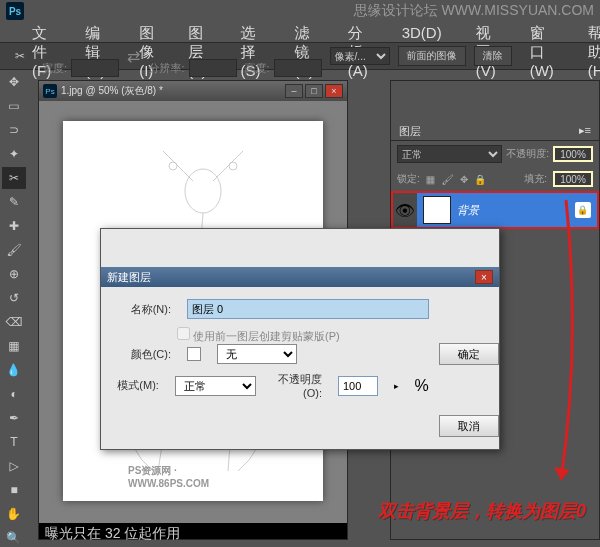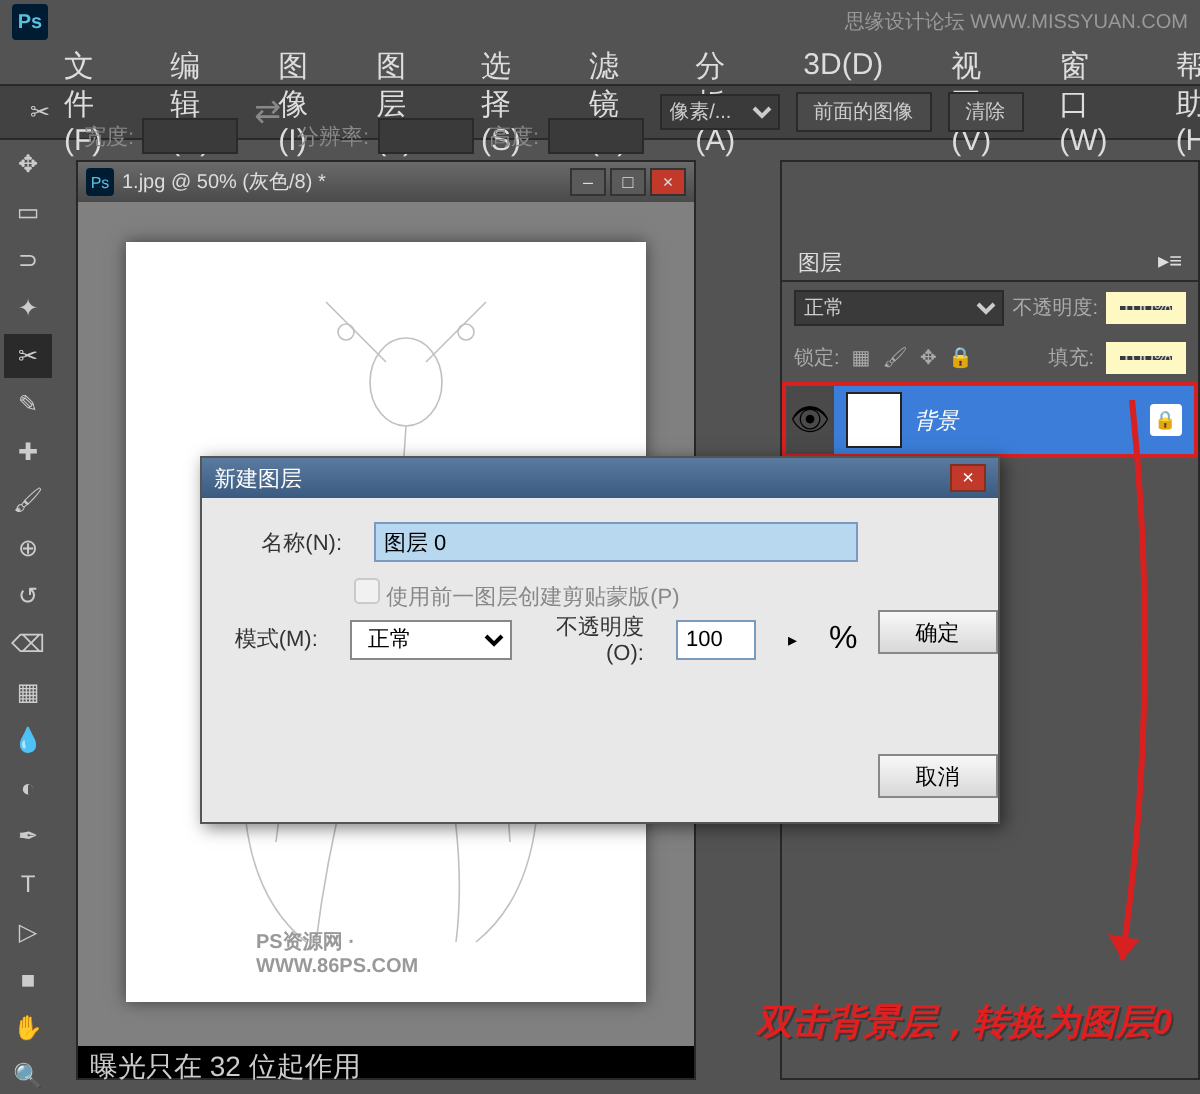--- a/index.html
+++ b/index.html
@@ -1,20 +1,20 @@
 <!DOCTYPE html>
 <html><head>
 <meta charset="utf-8">
 <style>
 * { margin: 0; padding: 0; box-sizing: border-box; font-family: "Microsoft YaHei", sans-serif; }
 body { background: #535353; width: 600px; height: 547px; overflow: hidden; position: relative; }
 .titlebar { background: #535353; height: 22px; display: flex; align-items: center; padding: 0 6px; color: #ccc; font-size: 11px; }
 .ps-logo { width: 18px; height: 18px; background: #001c33; color: #5bc0de; display: flex; align-items: center; justify-content: center; font-size: 10px; font-weight: bold; border-radius: 2px; margin-right: 8px; }
 .titlebar-center { flex: 1; }
-.titlebar-right { font-size: 10px; color: #999; }
+.titlebar-right { font-size: 14px; color: #999; }
 .menubar { background: #535353; height: 20px; display: flex; padding: 0 6px; gap: 2px; }
 .menubar span { color: #ddd; font-size: 15px; padding: 2px 6px; cursor: default; margin-left: 20px; }
 .optbar { background: #424242; height: 28px; border-top: 1px solid #2a2a2a; border-bottom: 1px solid #2a2a2a; display: flex; align-items: center; padding: 0 6px; gap: 8px; }
 .optbar-item { display: flex; align-items: center; gap: 4px; margin-top: 24px; }
 .optbar-label { color: #888; font-size: 11px; }
 .optbar-input { background: #3a3a3a; border: 1px solid #2a2a2a; width: 48px; height: 18px; color: #ccc; font-size: 10px; }
 .optbar-btn { background: #4a4a4a; border: 1px solid #2a2a2a; color: #ccc; font-size: 10px; padding: 2px 8px; }
 .toolbox { position: absolute; left: 0; top: 70px; width: 28px; background: #535353; display: flex; flex-direction: column; }
 .tool { width: 24px; height: 22px; margin: 1px 2px; display: flex; align-items: center; justify-content: center; color: #ccc; font-size: 12px; cursor: pointer; }
 .tool.active { background: #2a2a2a; }
@@ -29,30 +29,30 @@
 .canvas { width: 260px; height: 380px; background: #fff; box-shadow: 0 0 8px rgba(0,0,0,0.5); position: relative; }
 .artwork { position: absolute; inset: 10px; opacity: 0.3; }
 .artwork svg { width: 100%; height: 100%; }
 .watermark { position: absolute; bottom: 12px; left: 50%; transform: translateX(-50%); font-size: 10px; color: #999; font-weight: bold; }
 .doc-status { height: 16px; background: #000000; font-size: 14px; color: #ccc; padding: 2px 6px; }
 .layers-panel { position: absolute; right: 0; top: 80px; width: 210px; height: 460px; background: #535353; border: 1px solid #282828; }
 .panel-tab { background: #535353; height: 20px; padding: 3px 8px; font-size: 11px; color: #ddd; border-bottom: 1px solid #2a2a2a; display: flex; justify-content: space-between; align-items: flex-start; margin-top: 40px; }
 .panel-row { display: flex; align-items: center; padding: 4px 6px; gap: 4px; }
 .panel-select { background: #3a3a3a; border: 1px solid #2a2a2a; color: #ccc; font-size: 10px; height: 18px; flex: 1; }
 .panel-label { font-size: 10px; color: #aaa; }
-.panel-num { background: #3a3a3a; border: 7px solid #fef9c3; width: 40px; height: 16px; color: #ccc; font-size: 10px; text-align: center; }
+.panel-num { background: #3a3a3a; border: 2px solid #fef9c3; width: 40px; height: 16px; color: #ccc; font-size: 10px; text-align: center; }
 .lock-row { padding: 4px 6px; font-size: 10px; color: #aaa; display: flex; gap: 6px; align-items: center; }
 .layer-list { background: #4a4a4a; }
 .layer-item { display: flex; align-items: center; height: 38px; background: #3b7dd8; border: 2px solid #d82020; }
 .layer-eye { width: 24px; height: 100%; display: flex; align-items: center; justify-content: center; background: #4a4a4a; }
 .layer-thumb { width: 28px; height: 28px; background: #fff; margin: 0 6px; border: 1px solid #222; }
 .layer-name { color: #fff; font-size: 11px; font-style: italic; flex: 1; }
 .layer-lock { width: 16px; height: 16px; background: #fff; border-radius: 2px; margin-right: 6px; font-size: 9px; display: flex; align-items: center; justify-content: center; }
 .dialog { position: absolute; left: 100px; top: 228px; width: 400px; background: #e8e8e8; border: 1px solid #555; box-shadow: 2px 2px 8px rgba(0,0,0,0.5); }
-.dialog-titlebar { background: linear-gradient(#5a7aa0, #3a5a80); height: 20px; display: flex; align-items: center; padding: 0 6px; color: #fff; font-size: 11px; }
+.dialog-titlebar { background: linear-gradient(#5a7aa0, #3a5a80); height: 20px; display: flex; align-items: center; padding: 0 6px; color: #fff; font-size: 11px; margin-top: 38px; }
 .dialog-title { flex: 1; }
 .dialog-close { width: 18px; height: 14px; background: #c0392b; color: #fff; font-size: 10px; display: flex; align-items: center; justify-content: center; border: 1px solid #803020; }
 .dialog-body { padding: 12px; display: flex; gap: 10px; }
 .dialog-form { flex: 1; }
 .form-row { display: flex; align-items: center; margin-bottom: 8px; gap: 16px; }
 .form-label { font-size: 11px; color: #333; width: 58px; text-align: right; }
 .form-input { flex: 1; border: 1px solid #7a9ac0; background: #fff; height: 20px; font-size: 11px; padding: 0 4px; }
 .form-input.name { background: #b8d8f0; }
 .form-check { font-size: 11px; color: #888; margin-left: 64px; }
 .form-select { border: 1px solid #888; background: #fff; height: 20px; font-size: 11px; padding: 0 4px; }
@@ -208,20 +208,25 @@
     <div class="dialog-form">
       <div class="form-row">
         <span class="form-label">名称(N):</span>
         <input class="form-input name" value="图层 0" style="">
       </div>
       <div class="form-check">
         <input type="checkbox" disabled="" style="">
         <span>使用前一图层创建剪贴蒙版(P)</span>
       </div>
       <div class="form-row">
+        <span class="form-label">颜色(C):</span>
+        <span class="color-swatch"></span>
+        <select class="form-select" style="width:80px"><option>无</option></select>
+      </div>
+      <div class="form-row">
         <span class="form-label">模式(M):</span>
         <select class="form-select" style="width:100px"><option>正常</option></select>
         <span class="form-label" style="width:auto">不透明度(O):</span>
         <input class="form-input" style="width: 40px; flex: 0 0 auto;" value="100">
         <span style="font-size:9px">▸</span>
         <span>%</span>
       </div>
     </div>
     <div class="dialog-btns">
       <button class="dialog-btn">确定</button>

